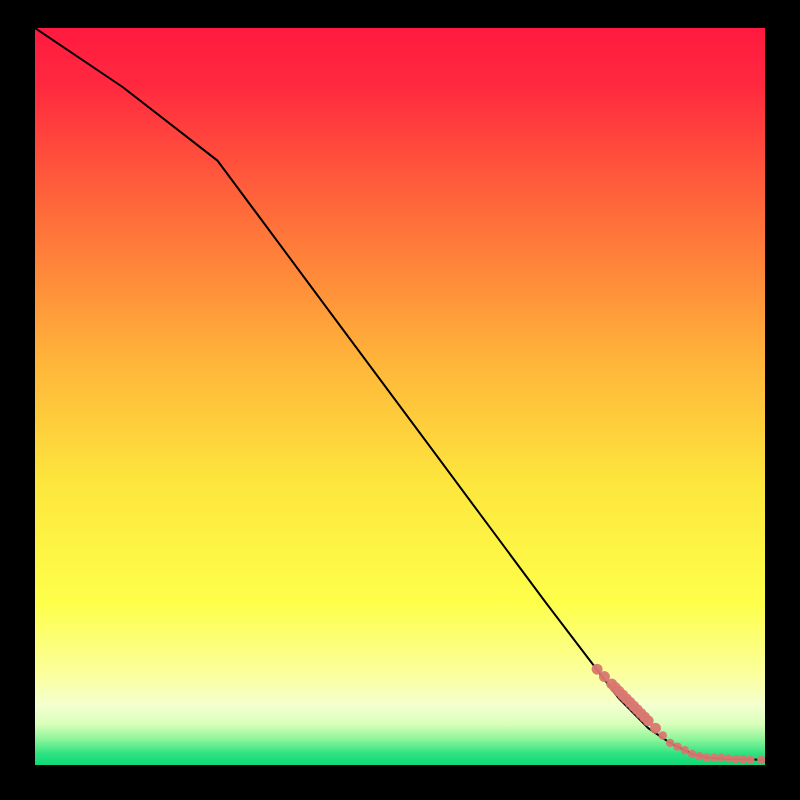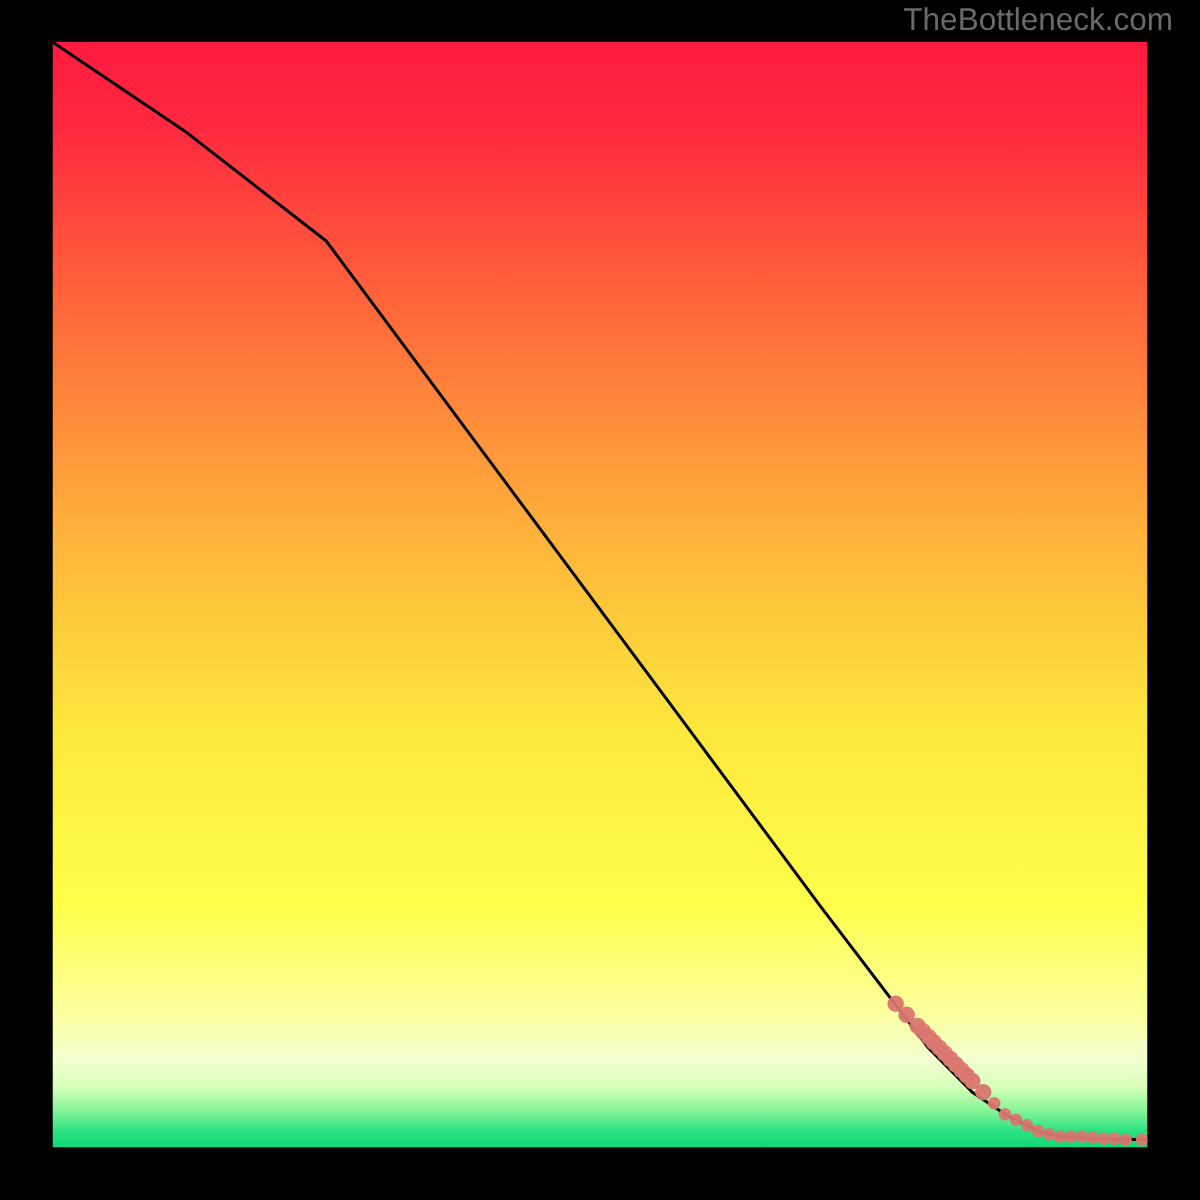--- a/index.html
+++ b/index.html
@@ -31,21 +31,20 @@
     left: 35px;
     top: 28px;
     width: 730px;
     height: 737px;
   }
 </style>
 </head>
 <body>
 
 <div class="wrapper">
-  <div class="watermark">TheBottleneck.com</div>
   <svg class="plot" viewBox="0 0 730 737" preserveAspectRatio="none">
     <defs>
       <linearGradient id="bg-grad" x1="0" y1="0" x2="0" y2="1">
         <stop offset="0" stop-color="#ff1a3f"></stop>
         <stop offset="0.08" stop-color="#ff2a3f"></stop>
         <stop offset="0.25" stop-color="#ff6b3a"></stop>
         <stop offset="0.45" stop-color="#ffb43a"></stop>
         <stop offset="0.62" stop-color="#fde73d"></stop>
         <stop offset="0.78" stop-color="#feff4a"></stop>
         <stop offset="0.88" stop-color="#fbffa0"></stop>

